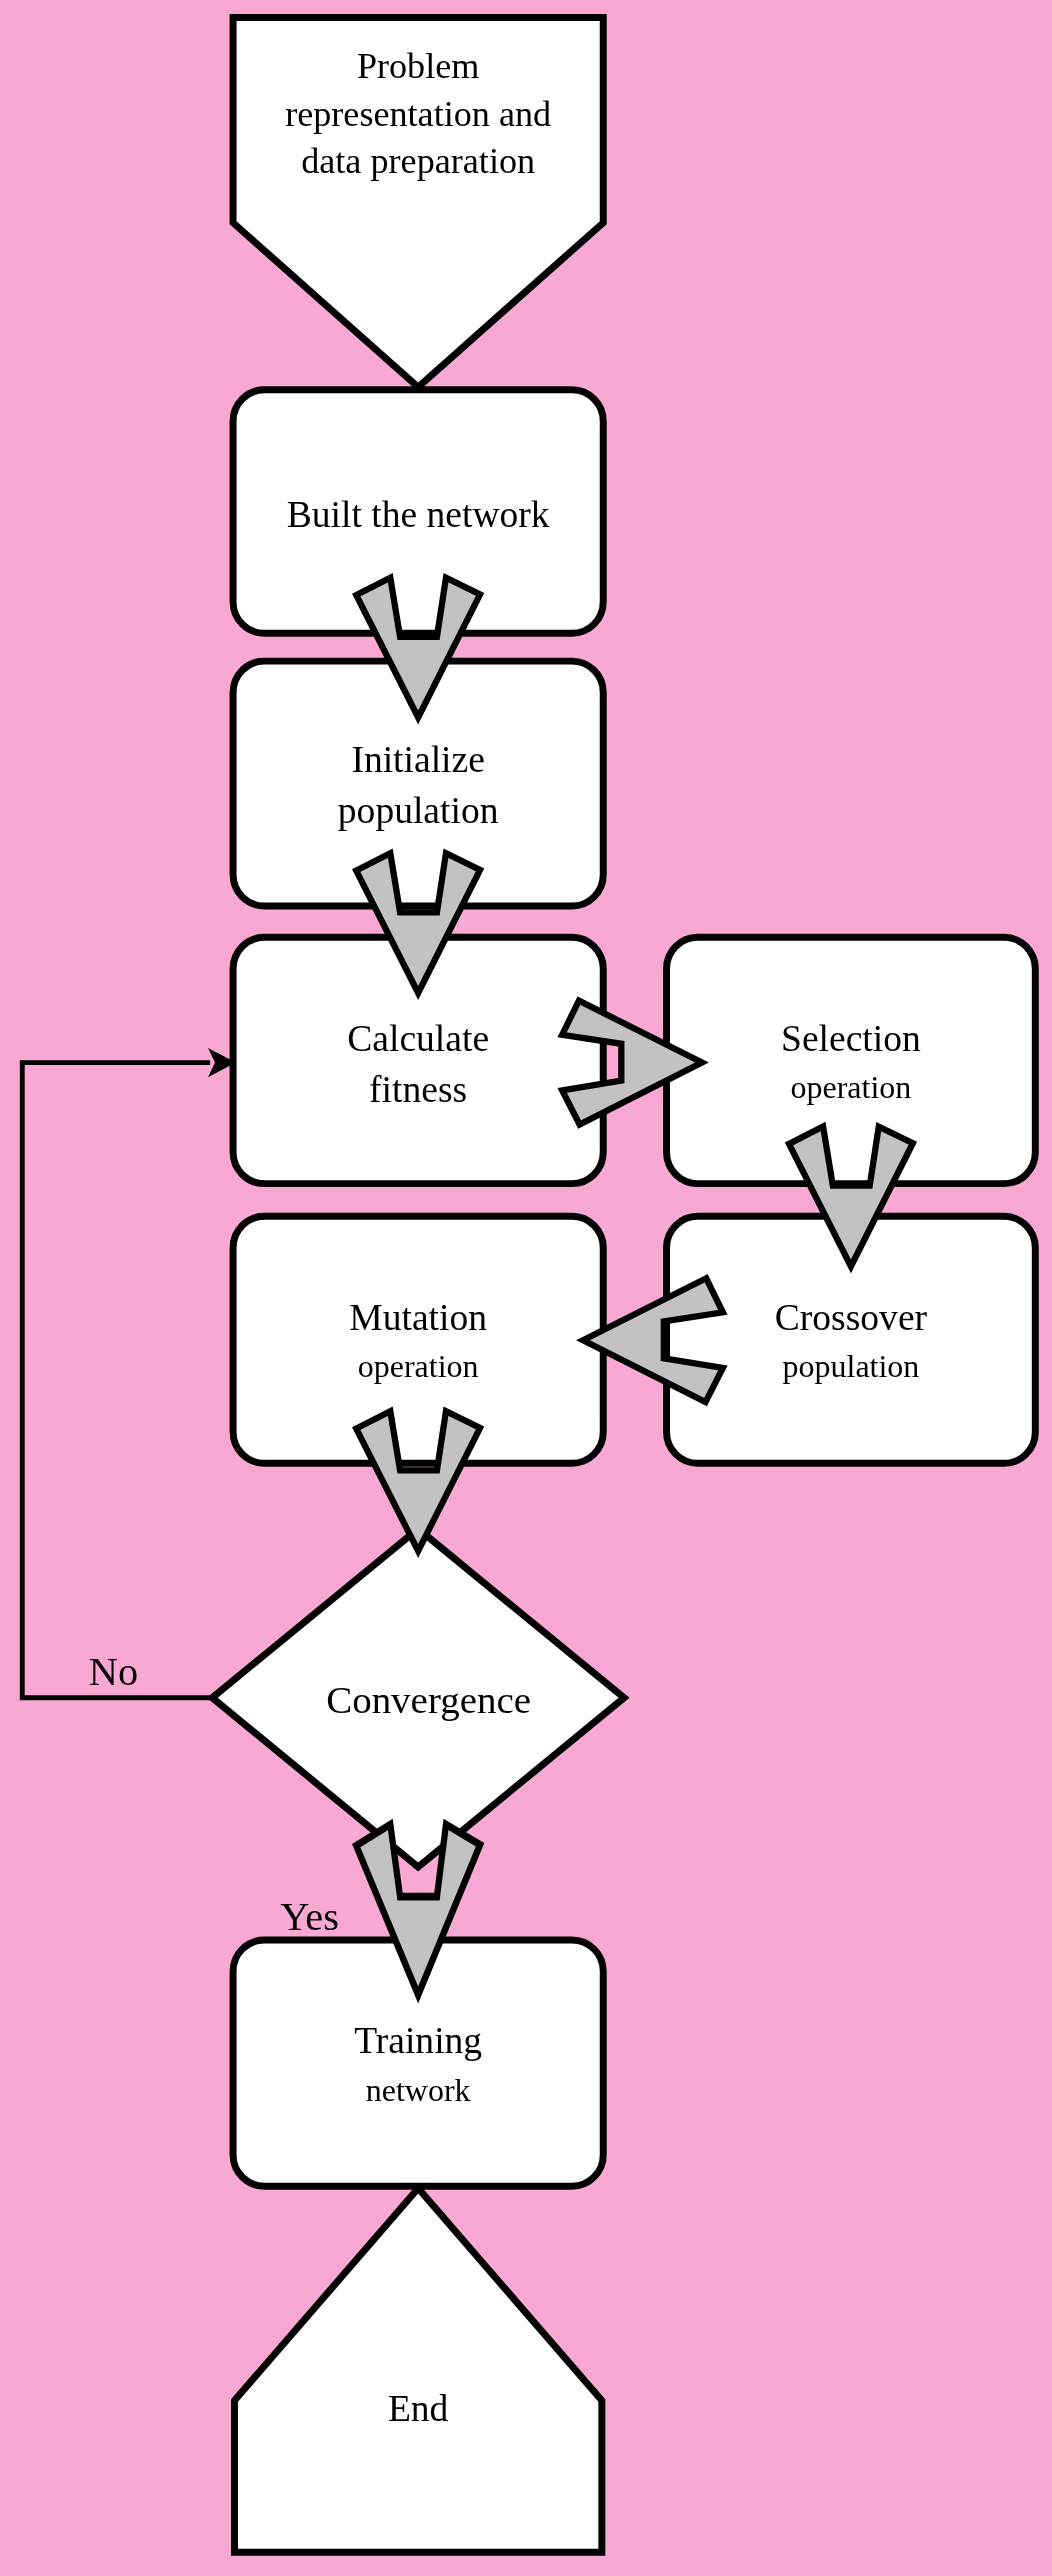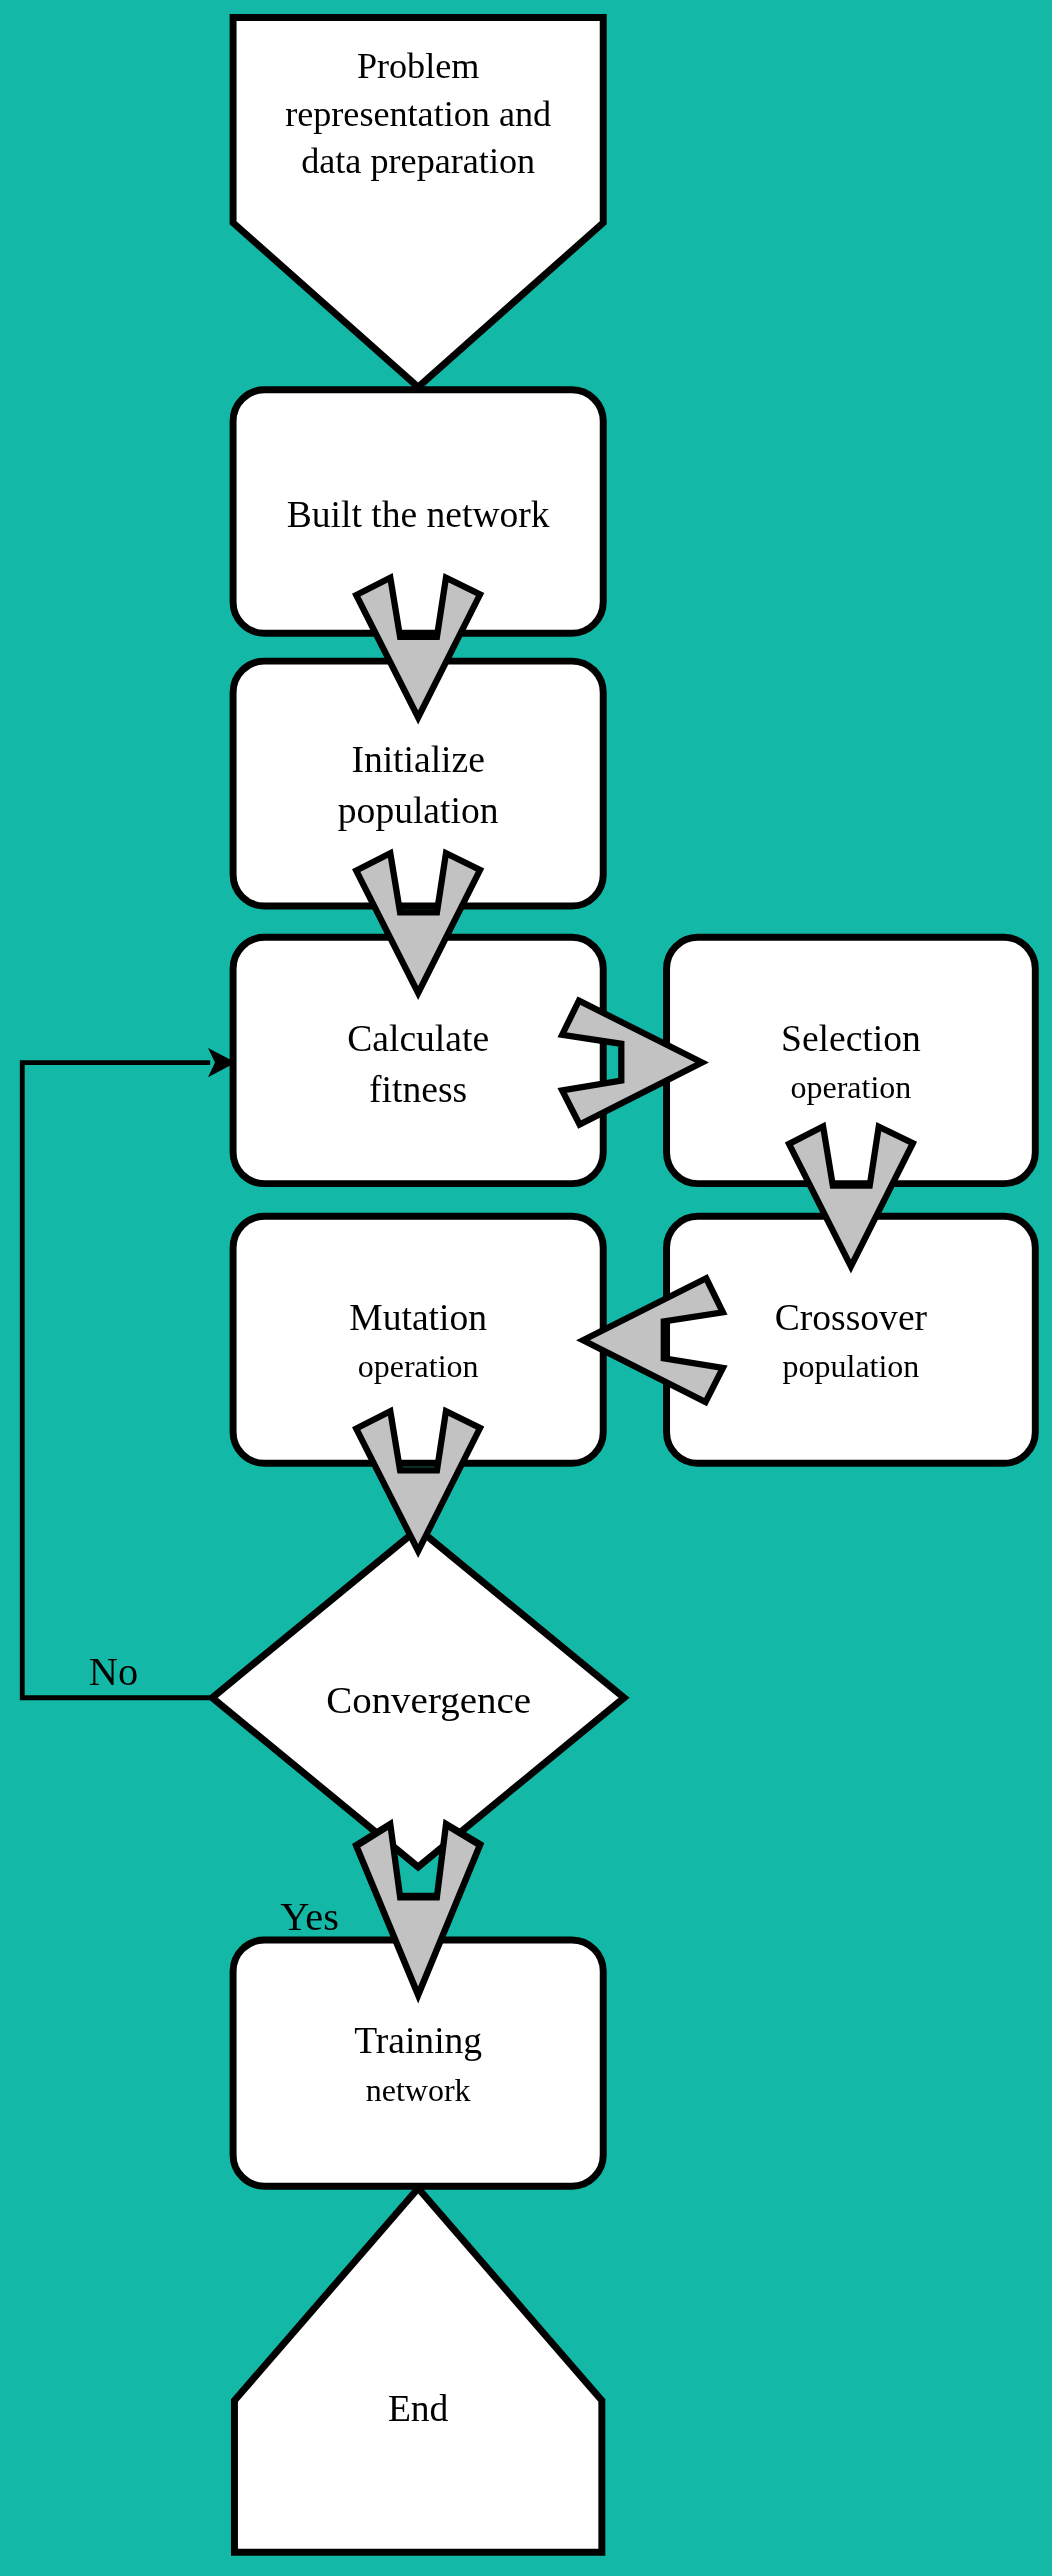--- a/index.html
+++ b/index.html
@@ -4,21 +4,21 @@
 <style>
   html, body {
     margin: 0;
     padding: 0;
     background: #ffffff;
   }
   .page {
     position: relative;
     width: 1052px;
     height: 2576px;
-    background: #14b8a6;
+    background: #f9a8d4;
     overflow: hidden;
   }
   svg { display: block; }
   .shape {
     fill: #ffffff;
     stroke: #000000;
     stroke-width: 10;
     stroke-linejoin: miter;
   }
   .arrow {

